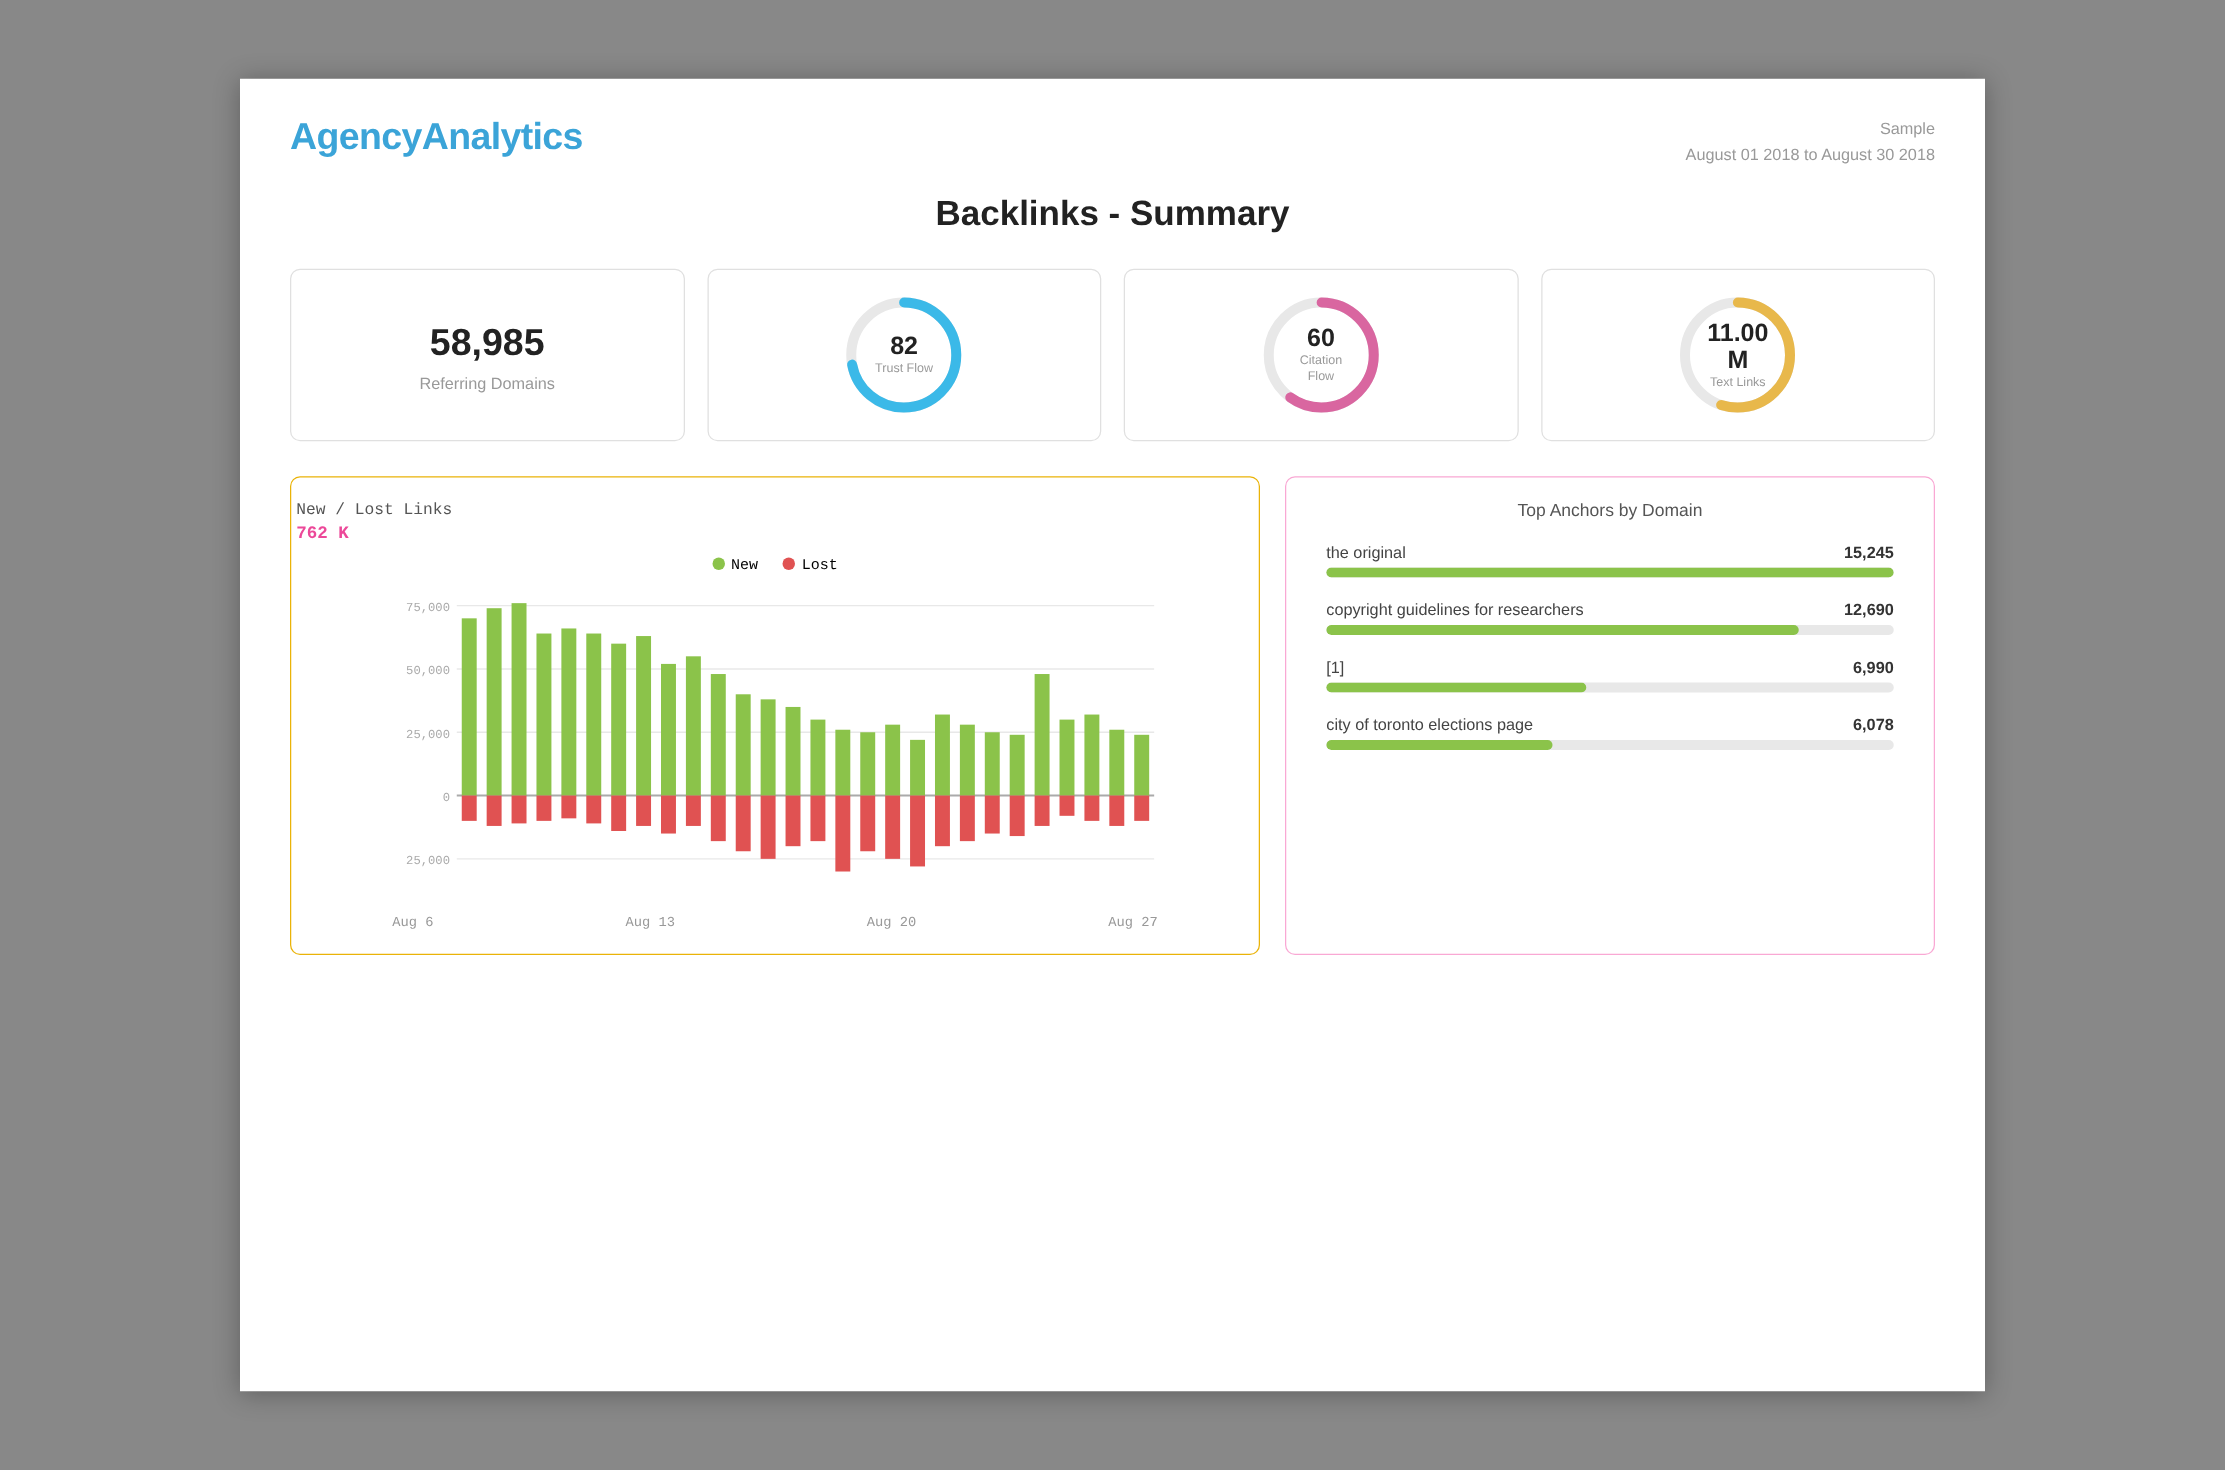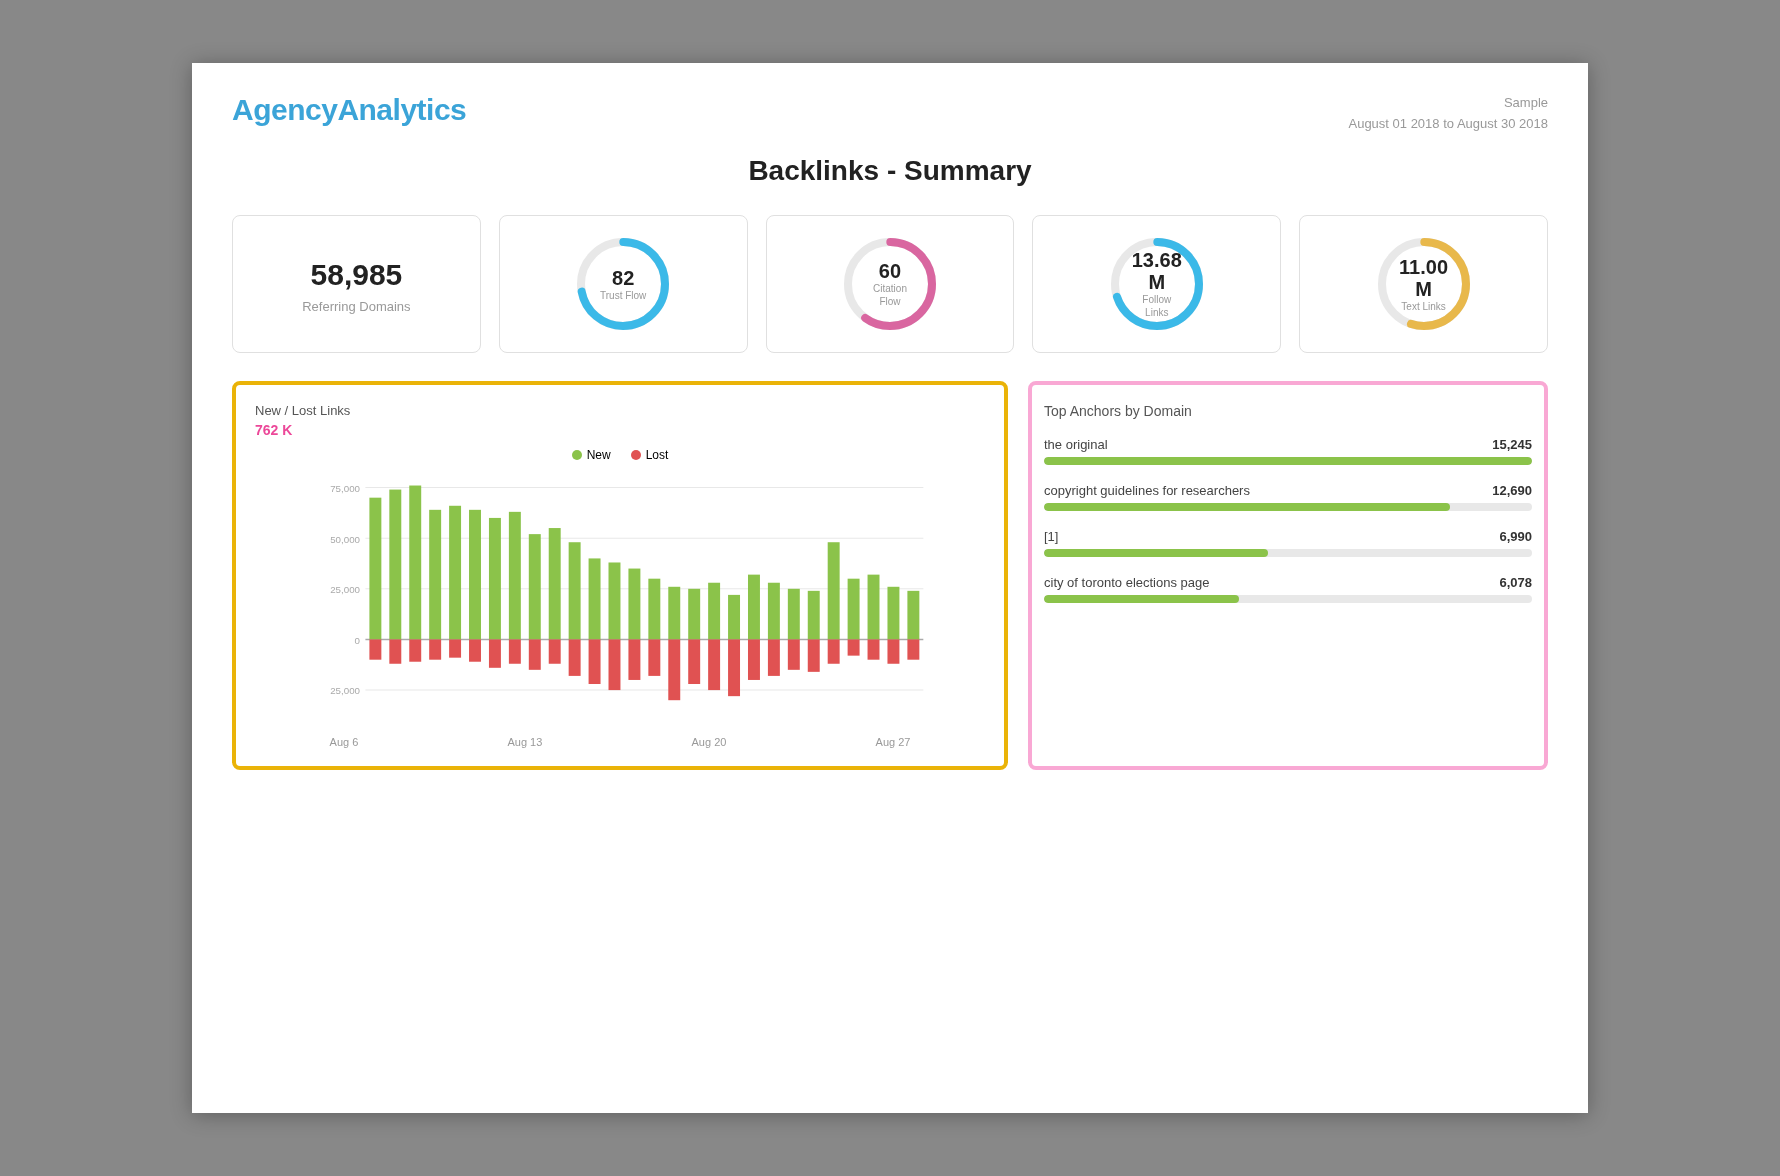--- a/index.html
+++ b/index.html
@@ -114,24 +114,25 @@
       display: block;
       line-height: 1.3;
       text-align: center;
     }
     .bottom-row {
       display: flex;
       gap: 20px;
     }
     .chart-panel {
       flex: 1;
-      border: 4px solid #eab308;
+      border: 1px solid #eab308;
       border-radius: 8px;
-      padding: 18px 19px;
+      padding: 18px 4px;
       min-height: 380px;
+      font-family: Liberation Mono, monospace;
     }
     .panel-title {
       font-size: 13px;
       color: #555;
       margin-bottom: 4px;
     }
     .panel-subtitle {
       font-size: 14px;
       font-weight: 600;
       color: #ec4899;
@@ -153,23 +154,24 @@
       margin-right: 5px;
       vertical-align: middle;
     }
     .bar-chart-area {
       width: 100%;
       height: 260px;
       position: relative;
     }
     .anchors-panel {
       width: 520px;
-      border: 4px solid #f9a8d4;
+      border: 1px solid #f9a8d4;
       border-radius: 8px;
-      padding: 18px 12px;
+      padding: 18px 32px;
+      text-align: center;
     }
     .anchors-title {
       font-size: 14px;
       color: #555;
       margin-bottom: 18px;
     }
     .anchor-row {
       margin-bottom: 18px;
     }
     .anchor-header {
@@ -241,32 +243,20 @@
         </div>
         <div class="gauge-card">
           <div class="gauge-container">
             <svg viewBox="0 0 100 100">
               <circle cx="50" cy="50" r="42" fill="none" stroke="#e8e8e8" stroke-width="8"></circle>
               <circle cx="50" cy="50" r="42" fill="none" stroke="#d966a0" stroke-width="8" stroke-dasharray="158.3362697409256 105.55751316061705" stroke-dashoffset="65.97344572538566" stroke-linecap="round"></circle>
             </svg>
             <div class="gauge-label">
               <span class="gauge-number">60</span>
               <span class="gauge-name">Citation Flow</span>
-            </div>
-          </div>
-        </div>
-        <div class="gauge-card">
-          <div class="gauge-container">
-            <svg viewBox="0 0 100 100">
-              <circle cx="50" cy="50" r="42" fill="none" stroke="#e8e8e8" stroke-width="8"></circle>
-              <circle cx="50" cy="50" r="42" fill="none" stroke="#3bb9e8" stroke-width="8" stroke-dasharray="184.72564803107983 79.16813487046281" stroke-dashoffset="65.97344572538566" stroke-linecap="round"></circle>
-            </svg>
-            <div class="gauge-label">
-              <span class="gauge-number">13.68 M</span>
-              <span class="gauge-name">Follow Links</span>
             </div>
           </div>
         </div>
         <div class="gauge-card">
           <div class="gauge-container">
             <svg viewBox="0 0 100 100">
               <circle cx="50" cy="50" r="42" fill="none" stroke="#e8e8e8" stroke-width="8"></circle>
               <circle cx="50" cy="50" r="42" fill="none" stroke="#e8b84b" stroke-width="8" stroke-dasharray="145.14158059584847 118.75220230569417" stroke-dashoffset="65.97344572538566" stroke-linecap="round"></circle>
             </svg>
             <div class="gauge-label">

